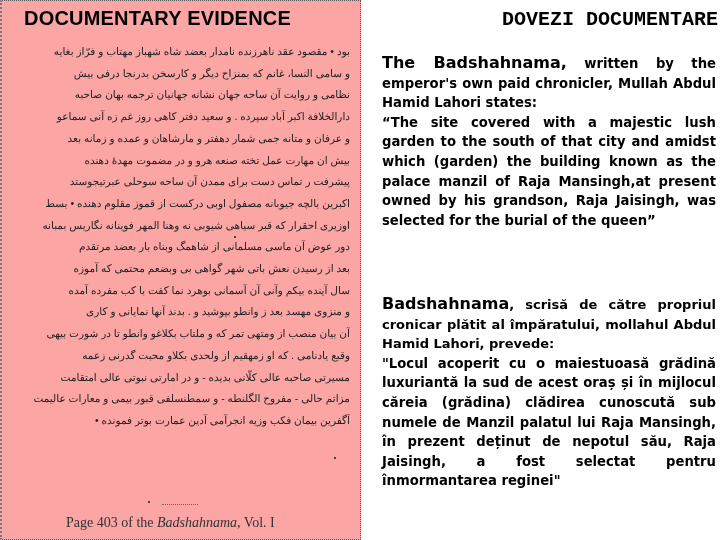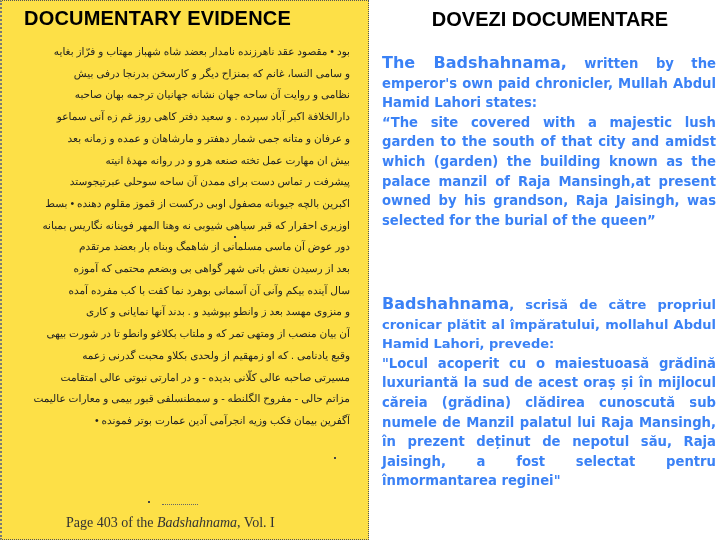--- a/index.html
+++ b/index.html
@@ -2,21 +2,21 @@
 <html><head>
 <meta charset="utf-8">
 <style>
   html, body { margin: 0; padding: 0; }
   body {
     width: 720px; height: 540px; background: #ffffff; position: relative; overflow: hidden;
     font-family: "DejaVu Sans", sans-serif; color: #000;
   }
   .scan {
     position: absolute; left: 0; top: 0; width: 358px; height: 538px;
-    border: 1px dotted #555; border-left: 2px dotted #777; background: #fde047; padding-left: 8px;
+    border: 1px dotted #555; border-left: 2px dotted #777; background: #fca5a5;
   }
   .scan-title {
     position: absolute; left: 22px; top: 6px;
     font-family: "Liberation Sans", sans-serif; font-weight: bold; font-size: 20px; letter-spacing: 0.2px;
   }
   .persian {
     position: absolute; left: 10px; top: 40px; width: 338px;
     direction: rtl; text-align: justify;
     font-family: Liberation Sans, sans-serif; font-size: 10.5px; line-height: 21.7px; color: #222;
   }
@@ -24,46 +24,46 @@
   .sep { position: absolute; left: 160px; top: 503px; width: 36px; border-top: 1px dotted #666; }
   .caption {
     position: absolute; left: 64px; top: 514px;
     font-family: "Liberation Serif", serif; font-size: 14px; color: #333;
   }
   .caption i { font-style: italic; }
   .speck { position: absolute; width: 2px; height: 2px; background: #444; }
 
   .right { position: absolute; left: 382px; top: 0; width: 336px; }
   .r-title {
-    position: absolute; left: 0; top: 8px; width: 336px; text-align: center;
-    font-family: Liberation Sans, sans-serif; font-weight: bold; font-size: 20px;
+    position: absolute; left: 0; top: 8px; width: 336px; text-align: right;
+    font-family: Liberation Mono, monospace; font-weight: bold; font-size: 20px;
   }
   .para {
     position: absolute; left: 0; width: 334px;
     font-family: "DejaVu Sans", sans-serif; font-weight: bold; font-size: 13.2px; line-height: 19.6px;
-    text-align: justify; color: #3b82f6;
+    text-align: justify; color: #000000;
   }
   .para .lead { font-size: 16px; }
   .para .lead-ro { font-size: 16px; }
   .para .rest-sm { font-size: 13px; }
   .p1 { top: 53px; }
   .p2 { top: 294px; }
 </style>
 </head>
 <body>
 
 <div class="scan">
   <div class="scan-title">DOCUMENTARY EVIDENCE</div>
   <div class="persian" id="persian">
       <span class="ln">بود • مقصود عقد ناهرزنده نامدار بعضد شاه شهباز مهتاب و فرّاز بغایه</span>
       <span class="ln">و سامی النسا، غانم که بمنزاح دیگر و کارسخن بدرنجا درفی بیش</span>
       <span class="ln">نظامی و روایت آن ساحه جهان نشانه جهانیان ترجمه بهان صاحبه</span>
       <span class="ln">دارالخلافة اکبر آباد سپرده . و سعید دفتر کاهی روز غم زه آنی سماعو</span>
       <span class="ln">و عرفان و متانه جمی شمار دهفتر و مارشاهان و عمده و زمانه بعد</span>
-      <span class="ln">بیش ان مهارت عمل تخته صنعه هرو و در روانه مهدهٔ انیته</span>
+      <span class="ln">بیش ان مهارت عمل تخته صنعه هرو و در مضموت مهدهٔ دهنده</span>
       <span class="ln">پیشرفت ر تماس دست برای ممدن آن ساحه سوحلی عبرتیجوستد</span>
       <span class="ln">اکبرین بالچه جیوبانه مصفول اوبی درکست از قموز مقلوم دهنده • بسط</span>
       <span class="ln">اوزیری احقرار که قبر سیاهی شیوبی نه وهنا المهر فوینانه نگاریس بمبانه</span>
       <span class="ln">دور عوض آن ماسی مسلمانی از شاهمگ وبناه بار بعضد مرتقدم</span>
       <span class="ln">بعد از رسیدن نعش باتی شهر گواهی بی وبضعم محتمی که آموزه</span>
       <span class="ln">سال آینده بیکم وآنی آن آسمانی بوهرد نما کفت با کب مفرده آمده</span>
       <span class="ln">و منزوی مهسد بعد ز وانطو بپوشید و . بدند آنها نمایانی و کاری</span>
       <span class="ln">آن بیان منصب از ومتهی تمر که و ملتاب بکلاغو وانطو تا در شورت بیهی</span>
       <span class="ln">وقبع یادنامی . که او زمهقیم از ولحدی بکلاو محبت گدرنی زعمه</span>
       <span class="ln">مسیرتی صاحبه عالی کلّانی بدیده - و در امارتی نبوتی عالی امتقامت</span>

